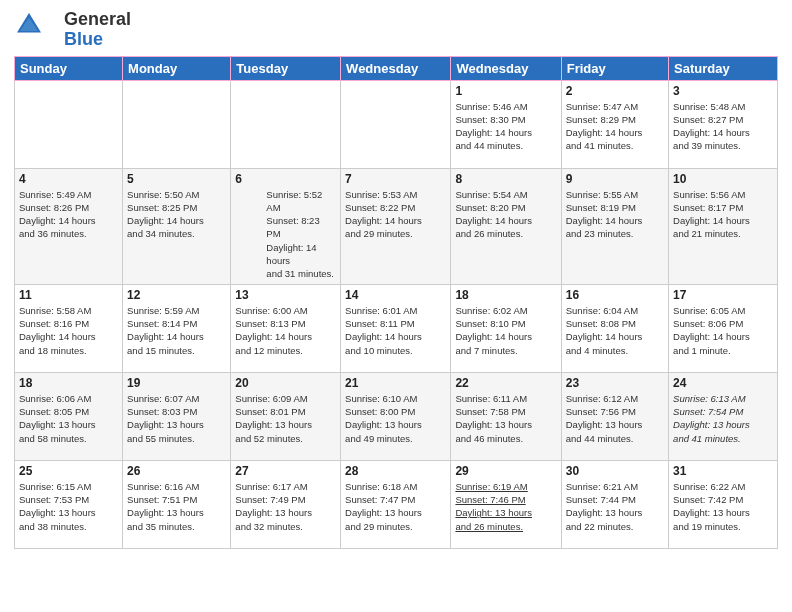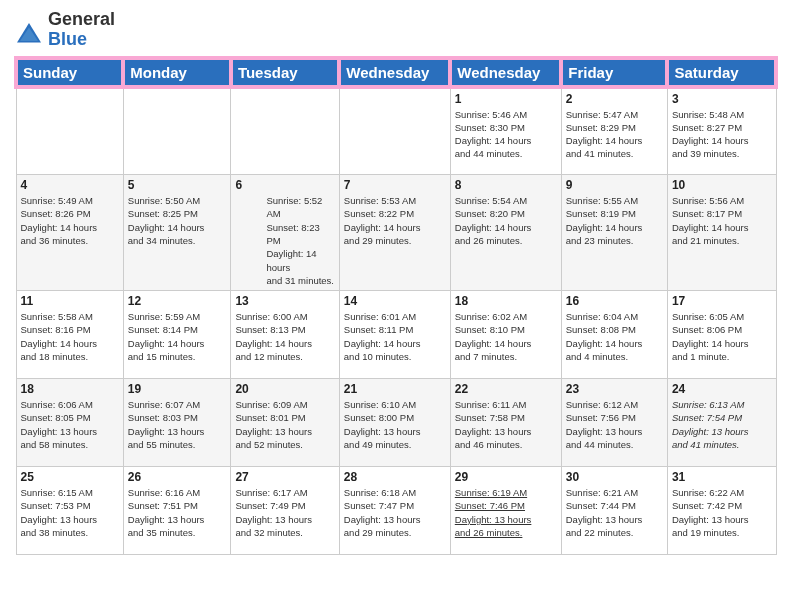--- a/index.html
+++ b/index.html
@@ -17,22 +17,22 @@
       background: #fff;
     }
     .header {
       display: flex;
       justify-content: space-between;
       align-items: flex-start;
       margin-bottom: 6px;
     }
     .logo {
       display: flex;
-      align-items: flex-end;
-      gap: 4px;
+      align-items: flex-start;
+      gap: 20px;
     }
     .logo-text {
       font-size: 18px;
       font-weight: bold;
       line-height: 1.1;
     }
     .logo-general { color: #333; }
     .logo-blue { color: #2a6fbd; }
     .logo-icon {
       width: 30px;
@@ -54,23 +54,23 @@
     .calendar {
       width: 100%;
       border-collapse: collapse;
       font-size: 9.5px;
     }
     .calendar th {
       background: #2a6fbd;
       color: #fff;
       text-align: left;
       padding: 4px 5px;
-      font-size: 15px;
+      font-size: 13px;
       font-weight: bold;
-      border: 4px solid #f9a8d4;
+      border: 1px solid #f9a8d4;
     }
     .calendar td {
       border: 1px solid #ccc;
       vertical-align: top;
       padding: 3px 4px;
       width: 113px;
       height: 88px;
       background: #fff;
     }
     .calendar tr:nth-child(even) td {

